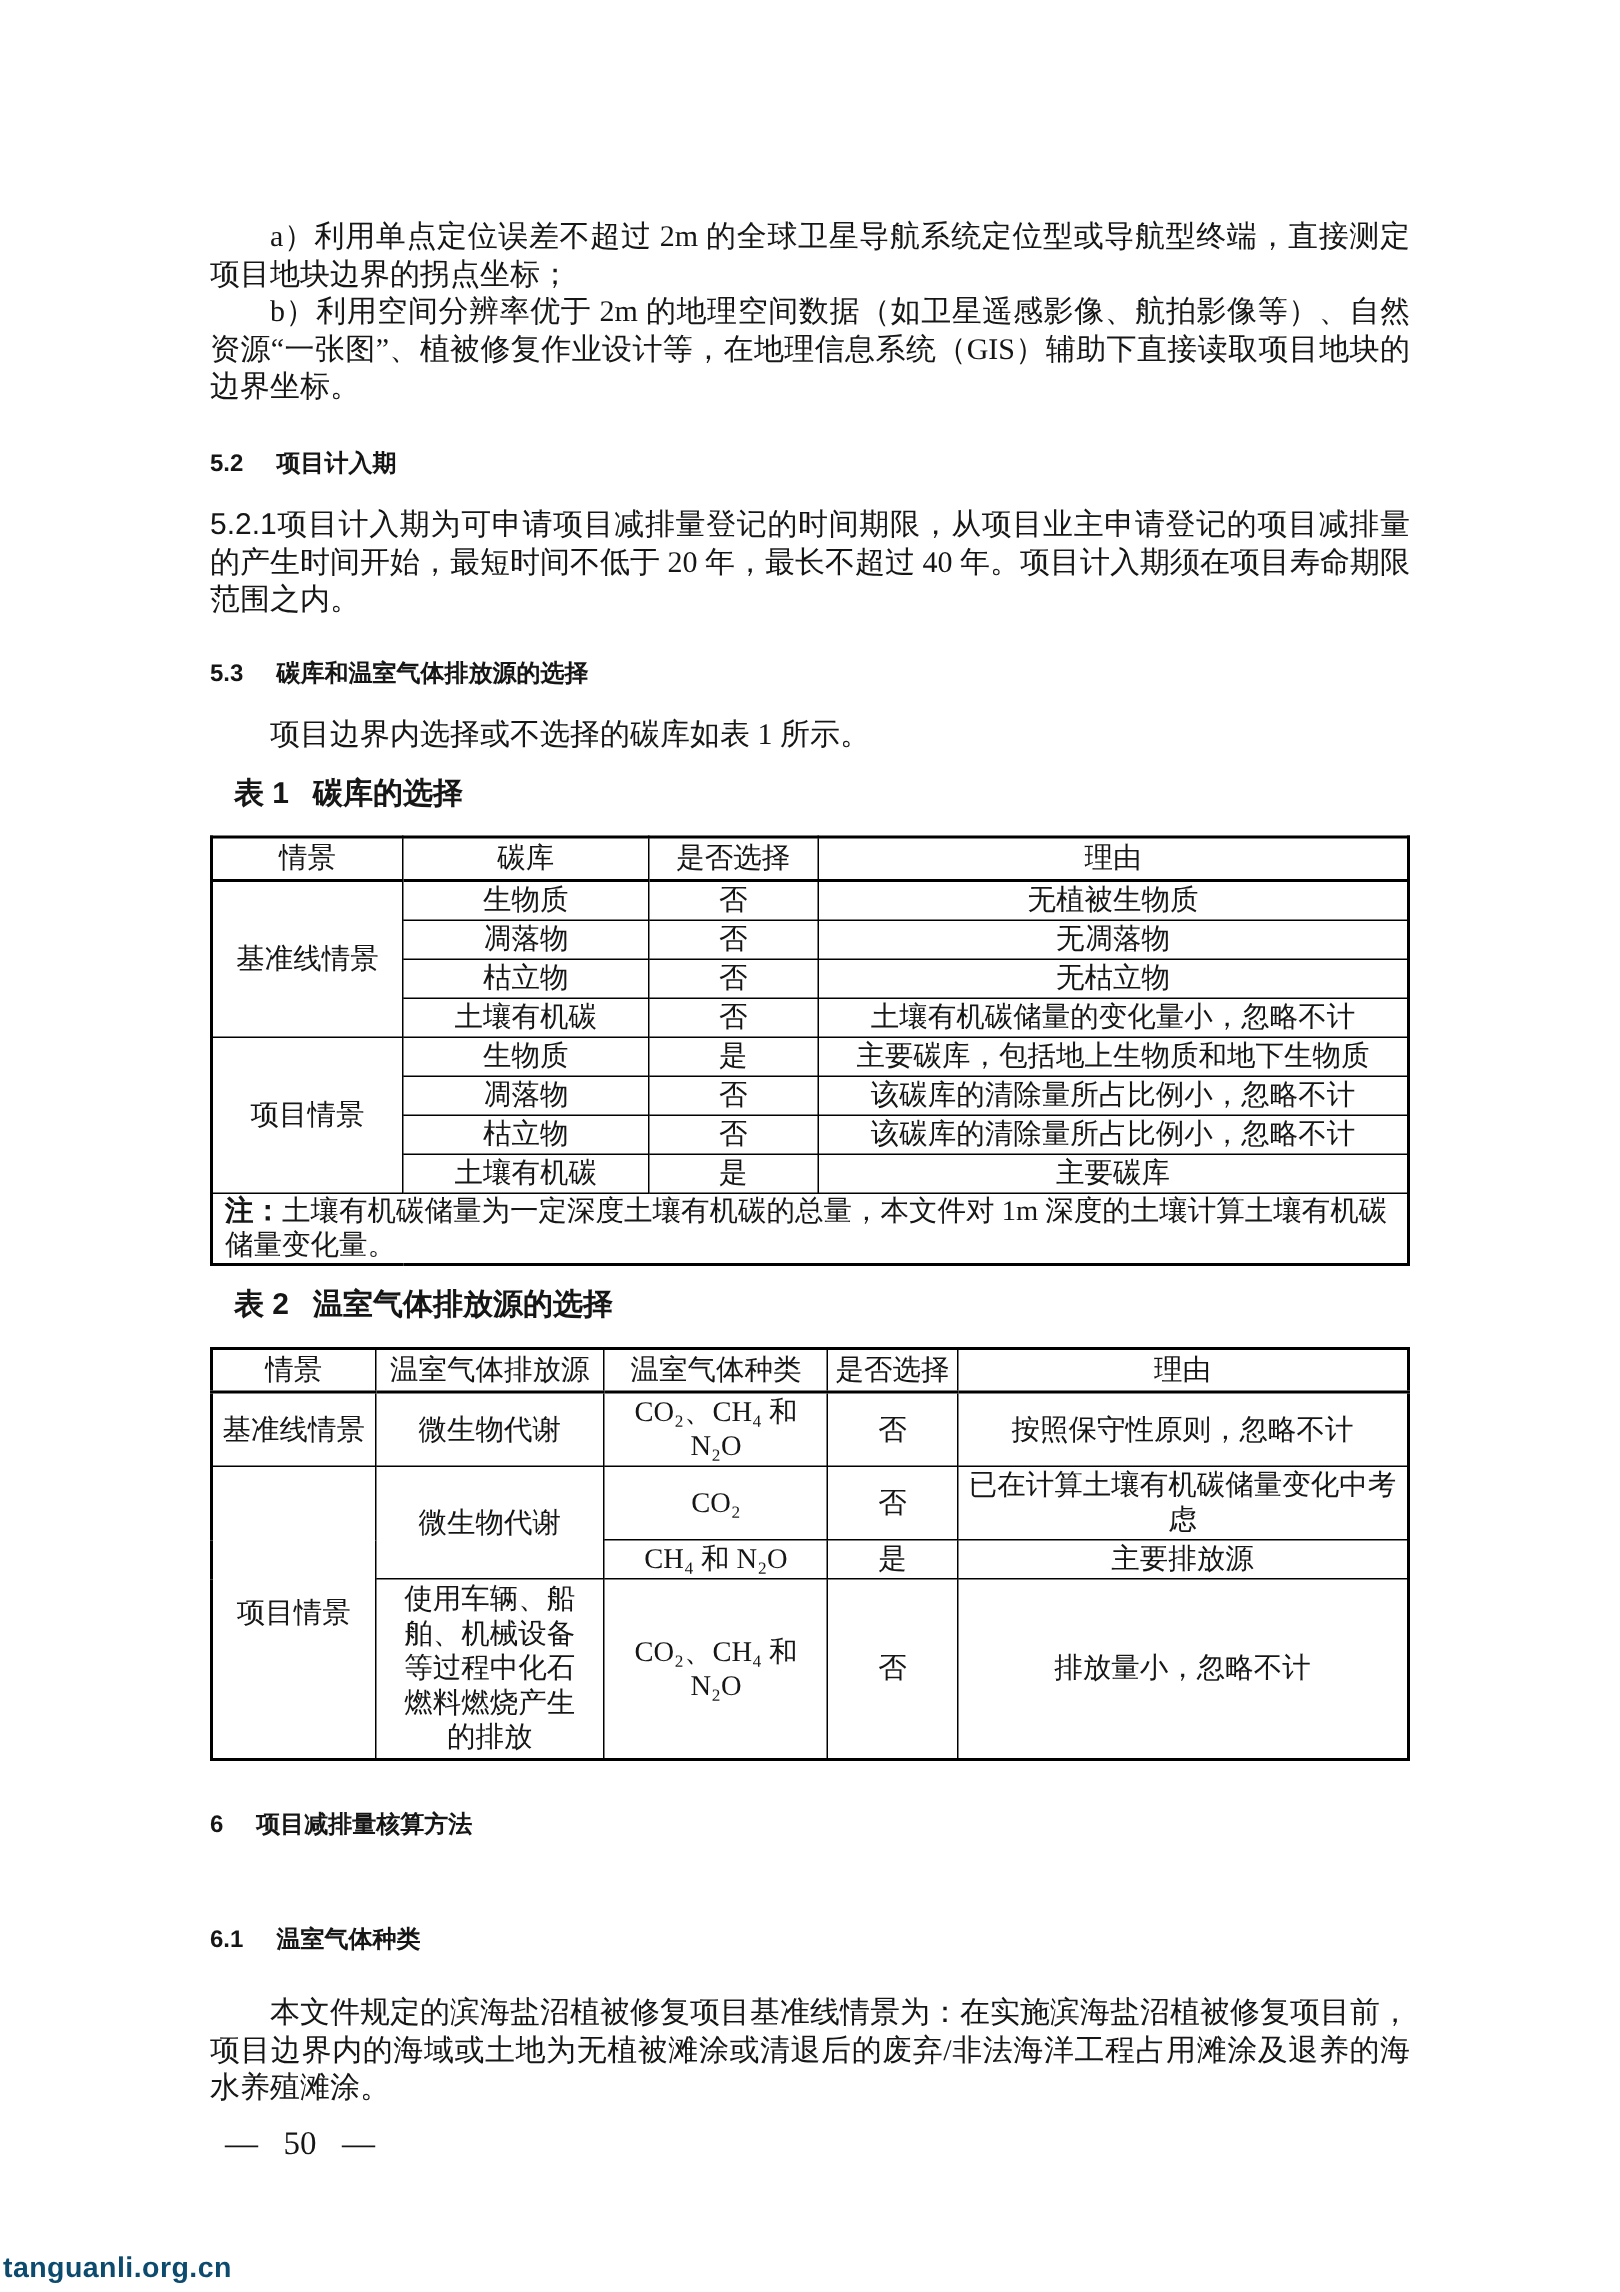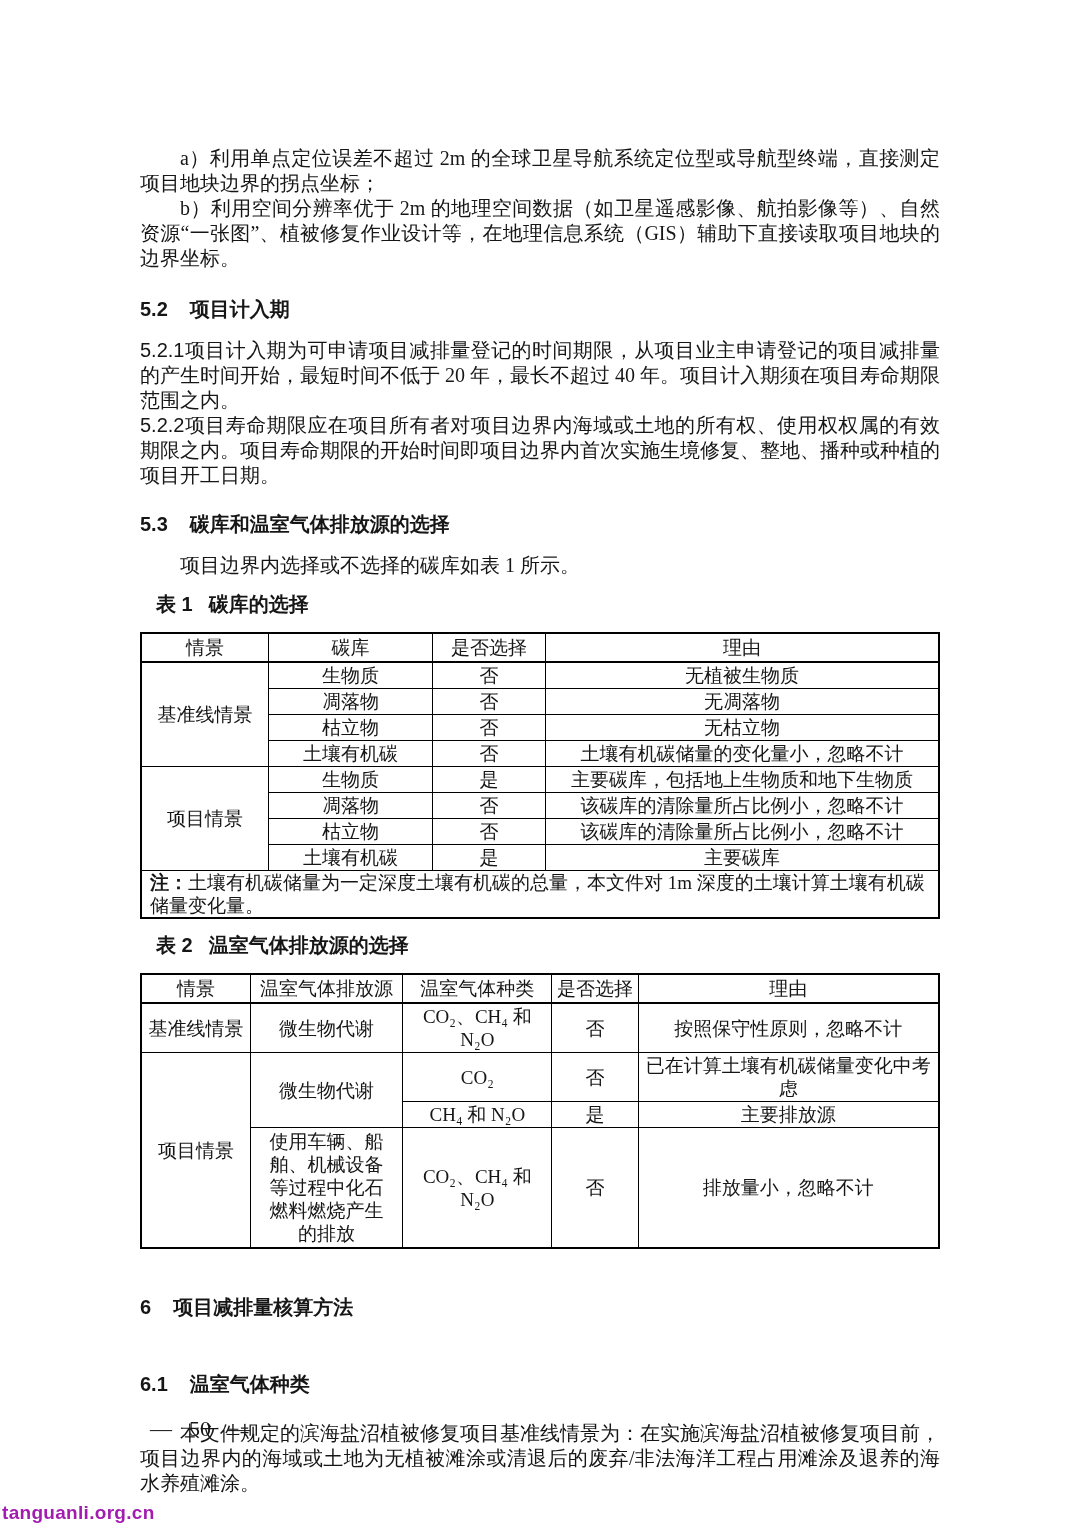--- a/index.html
+++ b/index.html
@@ -20,21 +20,21 @@
     margin:0;
     font-size:20px;
     line-height:25px;
     text-align:justify;
   }
   .indent { text-indent:2em; }
   .heading {
     margin:0;
     font-family:"Liberation Sans","DejaVu Sans",sans-serif;
     font-weight:700;
-    font-size:20px;
+    font-size:16px;
     line-height:25px;
   }
   .heading .h-num { margin-right:22px; }
   .clause-num {
     font-family:"Liberation Sans","DejaVu Sans",sans-serif;
   }
   .table-caption {
     margin:16px;
     text-align:left;
     font-family:"Liberation Sans","DejaVu Sans",sans-serif;
@@ -61,58 +61,55 @@
   .note-cell { text-align:left !important; padding:0 8px !important; }
   .note-label {
     font-family:"Liberation Sans","DejaVu Sans",sans-serif;
     font-weight:700;
   }
   .fuel-cell { padding:2px 10px !important;border-radius:18px; }
   .mt16 { margin-top:16px; }
   .mt14 { margin-top:14px; }
   .mt24 { margin-top:24px; }
   .mt26 { margin-top:26px; }
-  .mt30 { margin-top:46px; }
+  .mt30 { margin-top:30px; }
   .mt52 { margin-top:52px; }
   .page-footer {
     position:absolute;
     left:150px; top:1416px;
     font-size:22px;
     line-height:26px;
     display:flex;
     gap:17px;
   }
   .watermark {
     position:absolute;
     left:2px; top:1502px;
     font-family:"Liberation Sans","DejaVu Sans",sans-serif;
     font-weight:700;
     font-size:19px;
     letter-spacing:0.3px;
-    color:#a21caf;
+    color:#0c4a6e;
   }
 </style>
 </head>
 <body>
 
 <div class="page">
   <div class="content">
 
     <p class="body-text indent">a）利用单点定位误差不超过 2m 的全球卫星导航系统定位型或导航型终端，直接测定项目地块边界的拐点坐标；</p>
     <p class="body-text indent">b）利用空间分辨率优于 2m 的地理空间数据（如卫星遥感影像、航拍影像等）、自然资源“一张图”、植被修复作业设计等，在地理信息系统（GIS）辅助下直接读取项目地块的边界坐标。</p>
 
     <h2 class="heading mt26">
       <span class="h-num">5.2</span><span>项目计入期</span>
     </h2>
 
     <p class="body-text mt16">
       <span class="clause-num">5.2.1</span><span>项目计入期为可申请项目减排量登记的时间期限，从项目业主申请登记的项目减排量的产生时间开始，最短时间不低于 20 年，最长不超过 40 年。项目计入期须在项目寿命期限范围之内。</span>
-    </p>
-    <p class="body-text">
-      <span class="clause-num">5.2.2</span><span>项目寿命期限应在项目所有者对项目边界内海域或土地的所有权、使用权权属的有效期限之内。项目寿命期限的开始时间即项目边界内首次实施生境修复、整地、播种或种植的项目开工日期。</span>
     </p>
 
     <h2 class="heading mt24">
       <span class="h-num">5.3</span><span>碳库和温室气体排放源的选择</span>
     </h2>
 
     <p class="body-text indent mt16">项目边界内选择或不选择的碳库如表 1 所示。</p>
 
     <h3 class="table-caption mt14">
       <span class="cap-label">表 1</span><span>碳库的选择</span>

